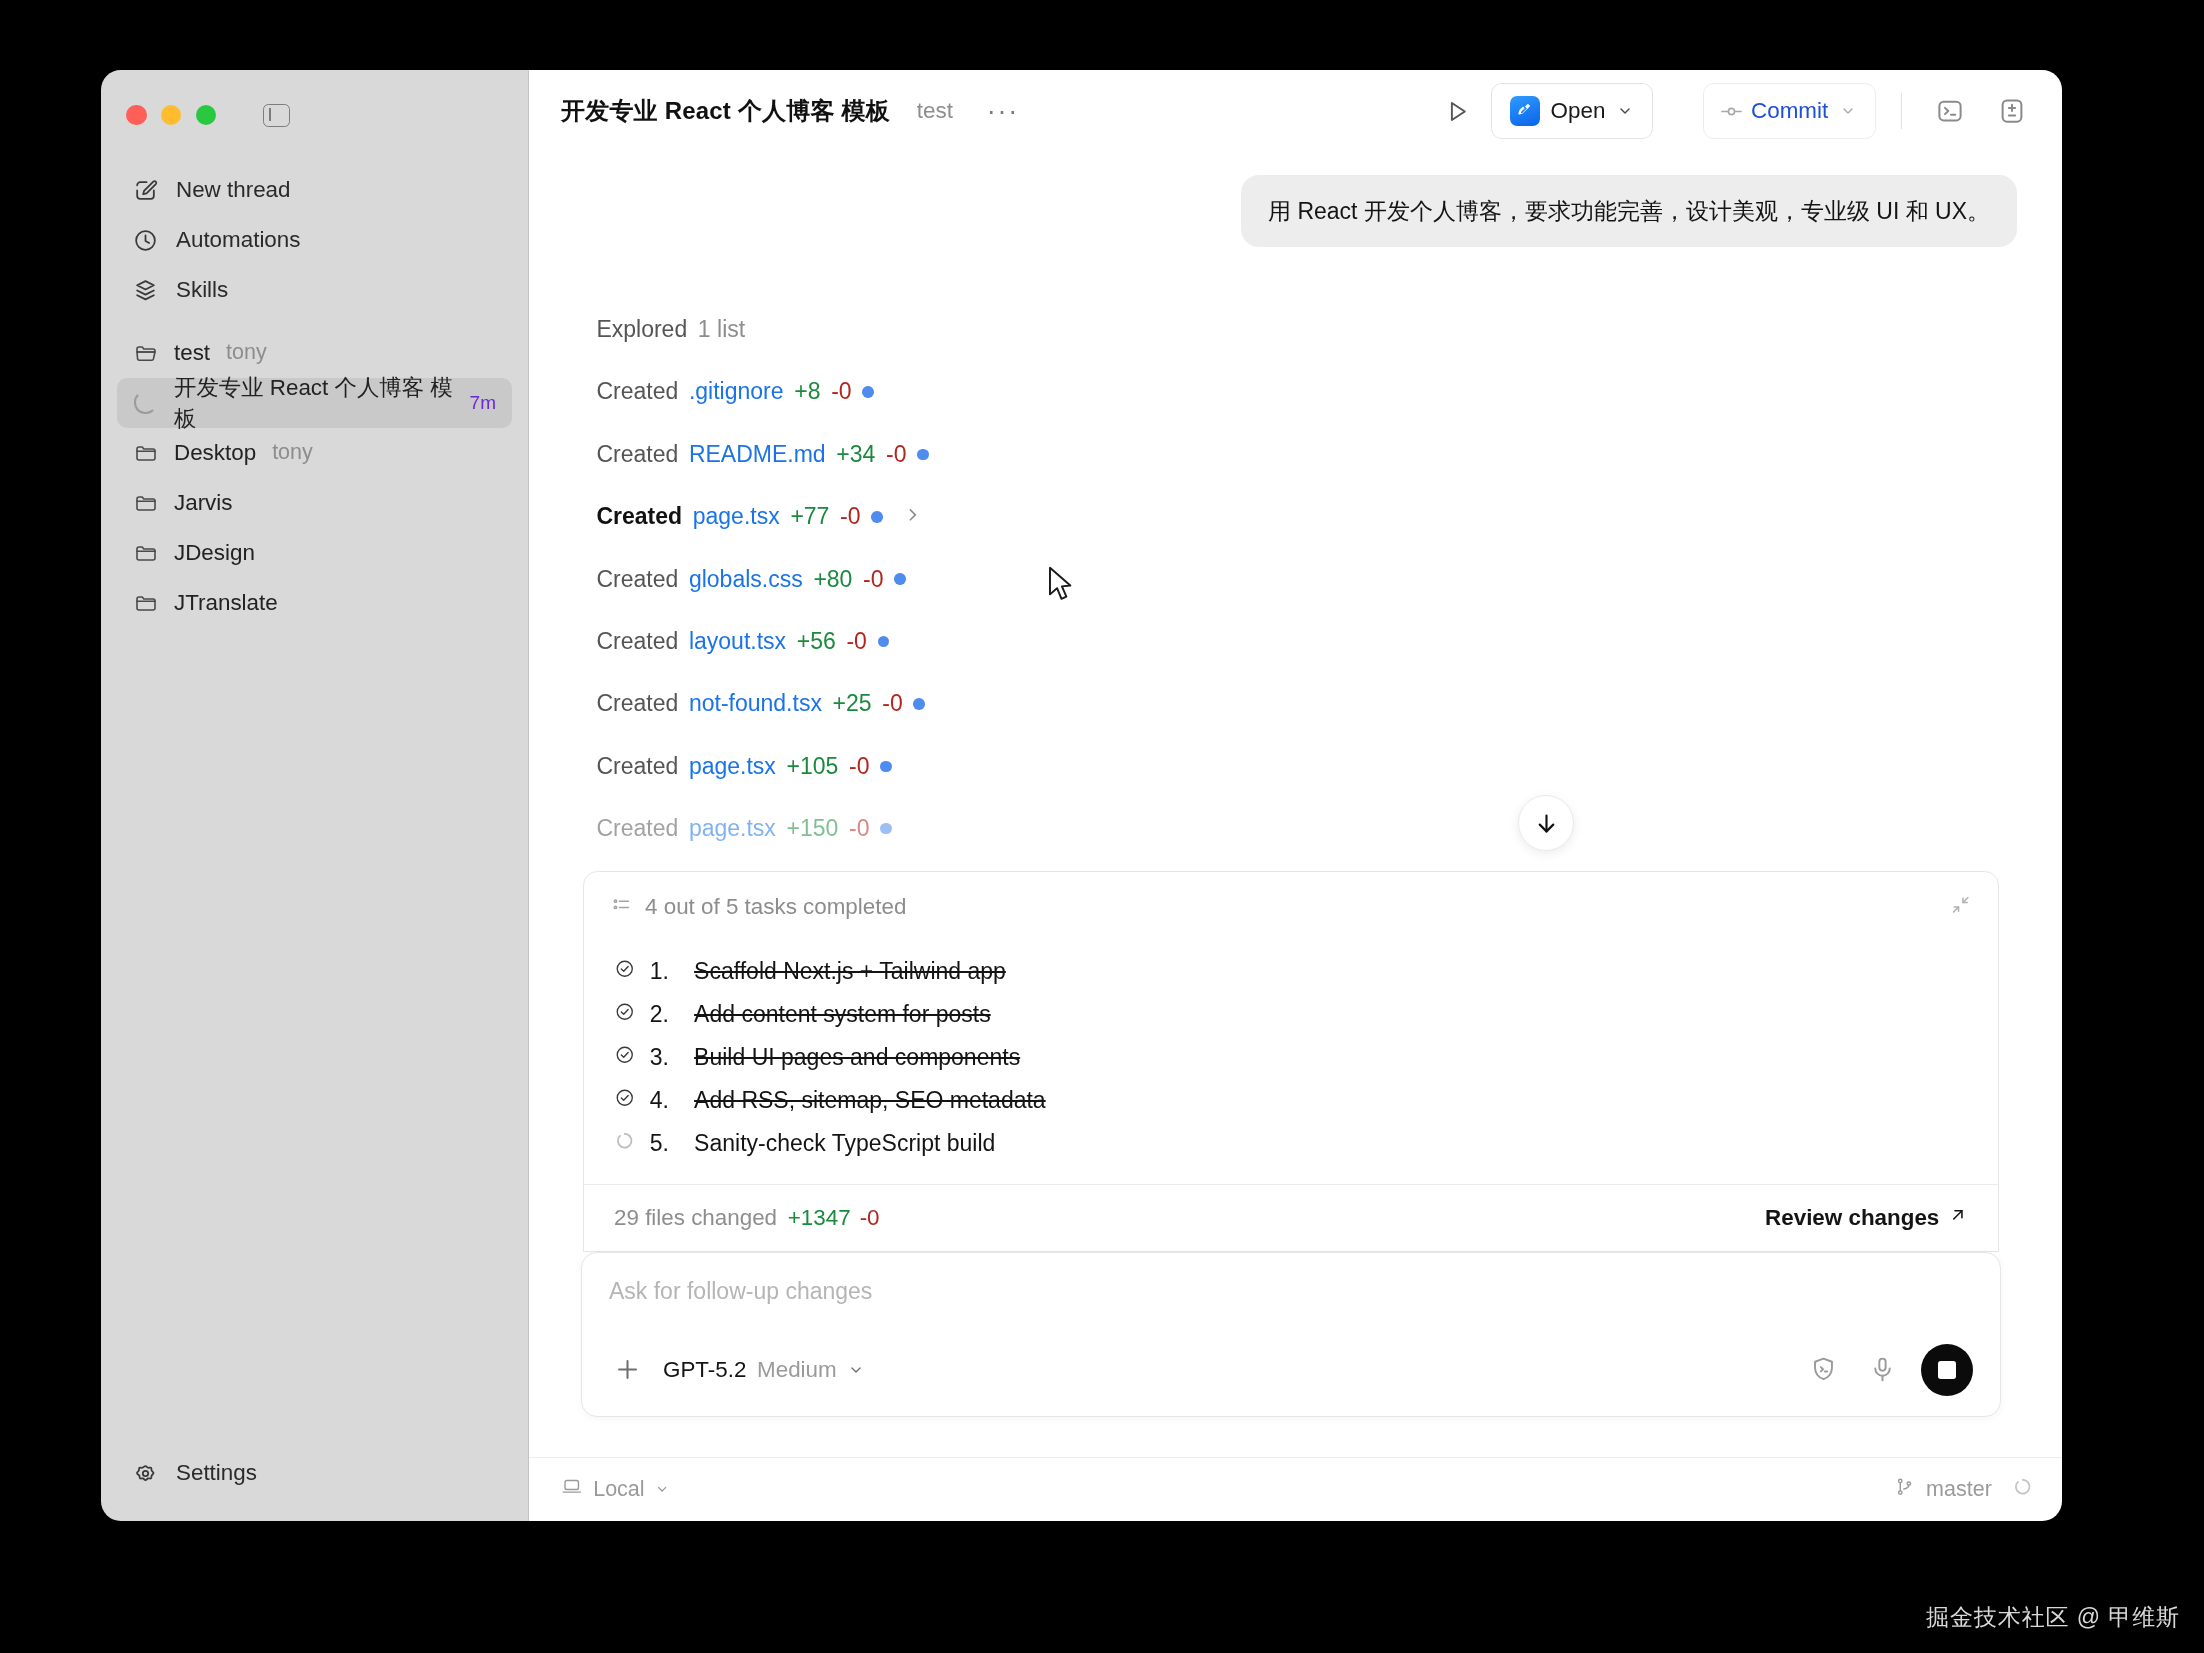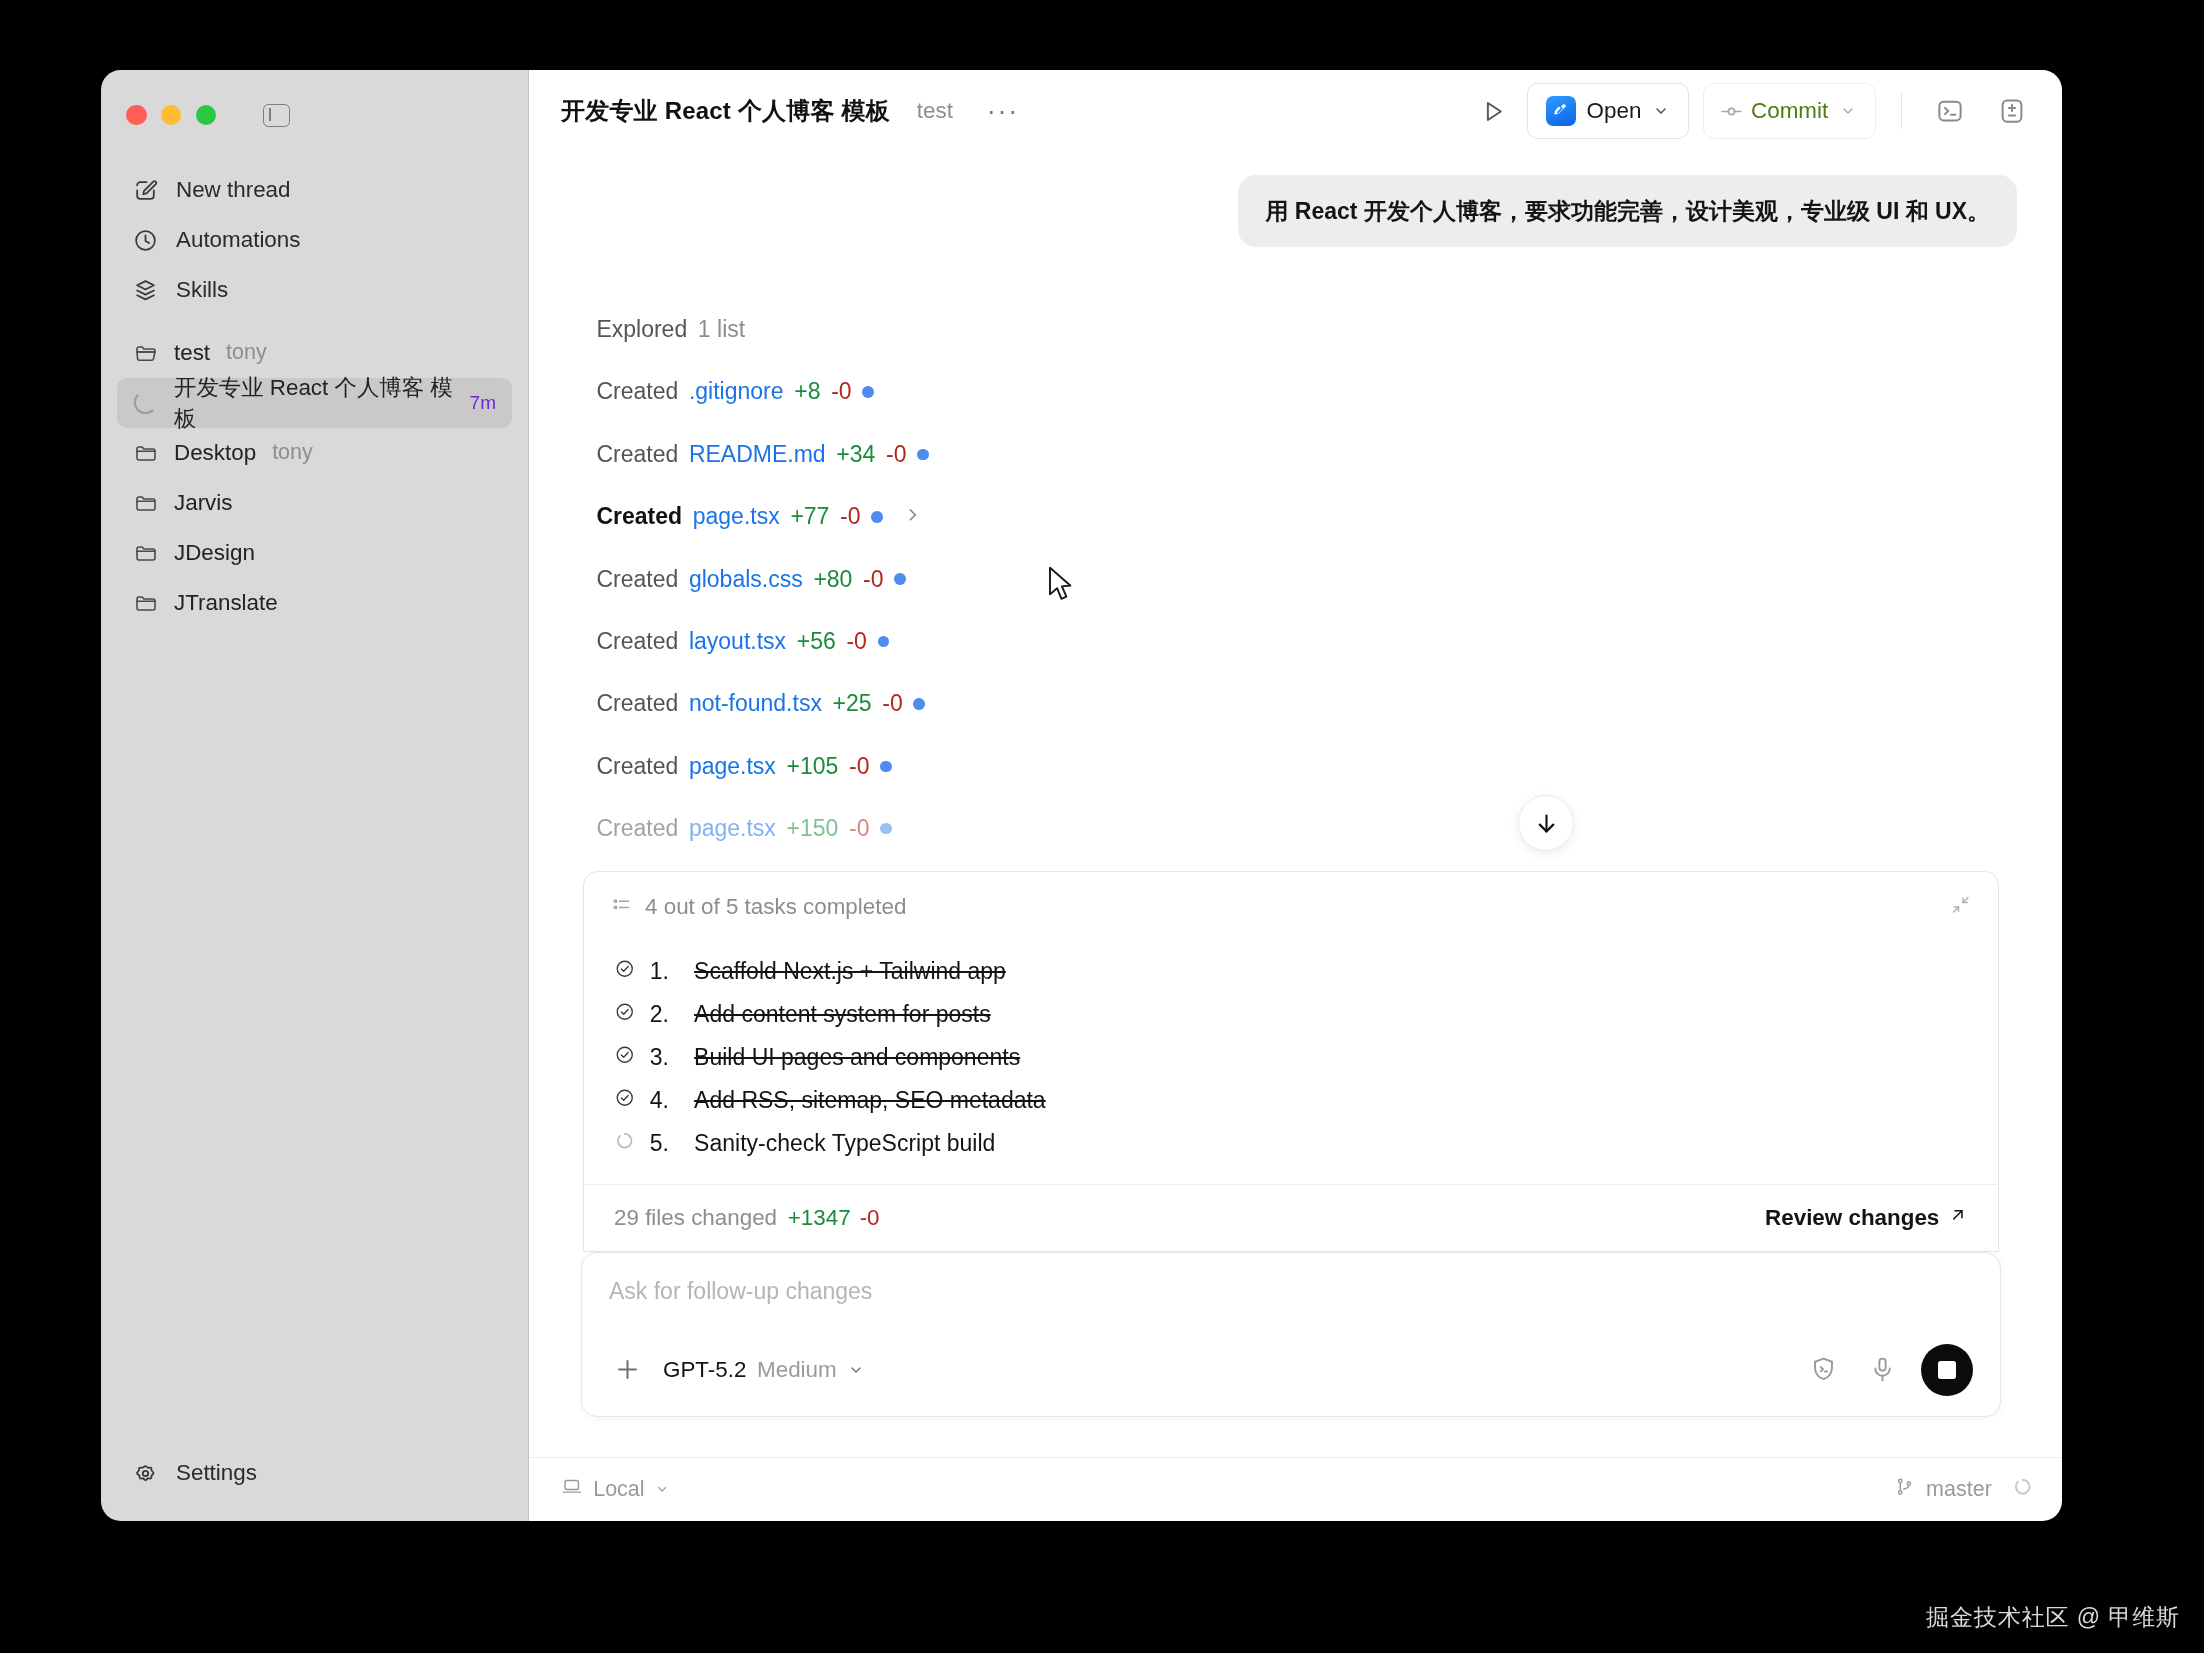--- a/index.html
+++ b/index.html
@@ -119,21 +119,21 @@
 
   .run-btn { width: 39px; height: 39px; display:flex;align-items:center;justify-content:center; cursor:default;}
   .pill {
     display: flex; align-items: center; gap: 10.7px;
     height: 56px; padding: 0 18px;
     border: 0.9px solid #e2e2e2; border-radius: 10.7px;
     background: #fff;
     font-size: 22.4px; color: #1a1a1a;
     cursor: default;
   }
-  .pill.muted { color: #4d7c0f; border-color: #ececec; }
+  .pill.muted { color: #1d4ed8; border-color: #ececec; margin-left: 36px; }
   .xcode-ico {
     width: 30px; height: 30px; border-radius: 7.2px;
     background: linear-gradient(160deg,#2f9bff 0%, #0a63e8 100%);
     display:flex;align-items:center;justify-content:center;
   }
   .chev { width: 18px; height: 18px; display:flex;align-items:center;justify-content:center;}
   .vdiv { width: 0.9px; height: 36px; background: #e2e2e2; margin: 0 10.7px; }
   .icon-btn { width: 47px; height: 47px; display:flex;align-items:center;justify-content:center; cursor:default;}
 
   
@@ -142,21 +142,20 @@
     padding: 23px 45px 0 45px;
     position: relative;
   }
   .user-row { display: flex; justify-content: flex-end; }
   .bubble {
     background: #ededed; border-radius: 18px;
     padding: 19.7px 27px;
     font-size: 23px; color: #141414;
     max-width: 1254px;
     line-height: 1.4;
-    font-weight: bold;
   }
 
   .steps { margin-top: 63px; padding-left: 22.4px; }
   .step {
     display: flex; align-items: center; gap: 10.7px;
     height: 40px; margin-bottom: 22.4px;
     font-size: 23px;
   }
   .step .verb { color: #555; }
   .step.hover .verb { color: #111; font-weight: 600; }

